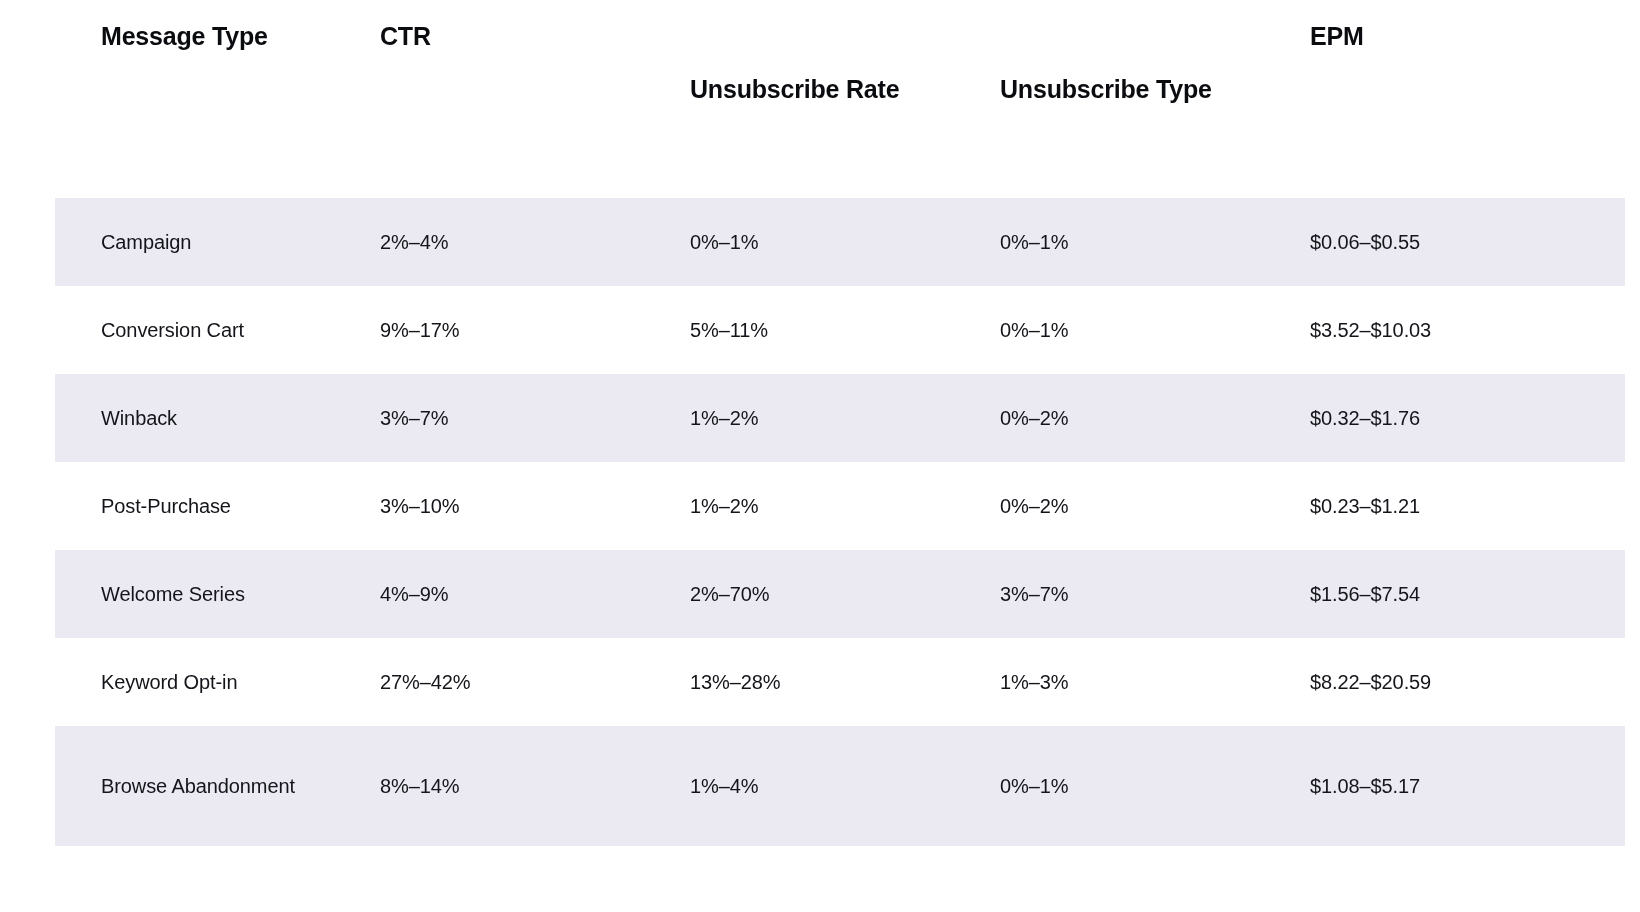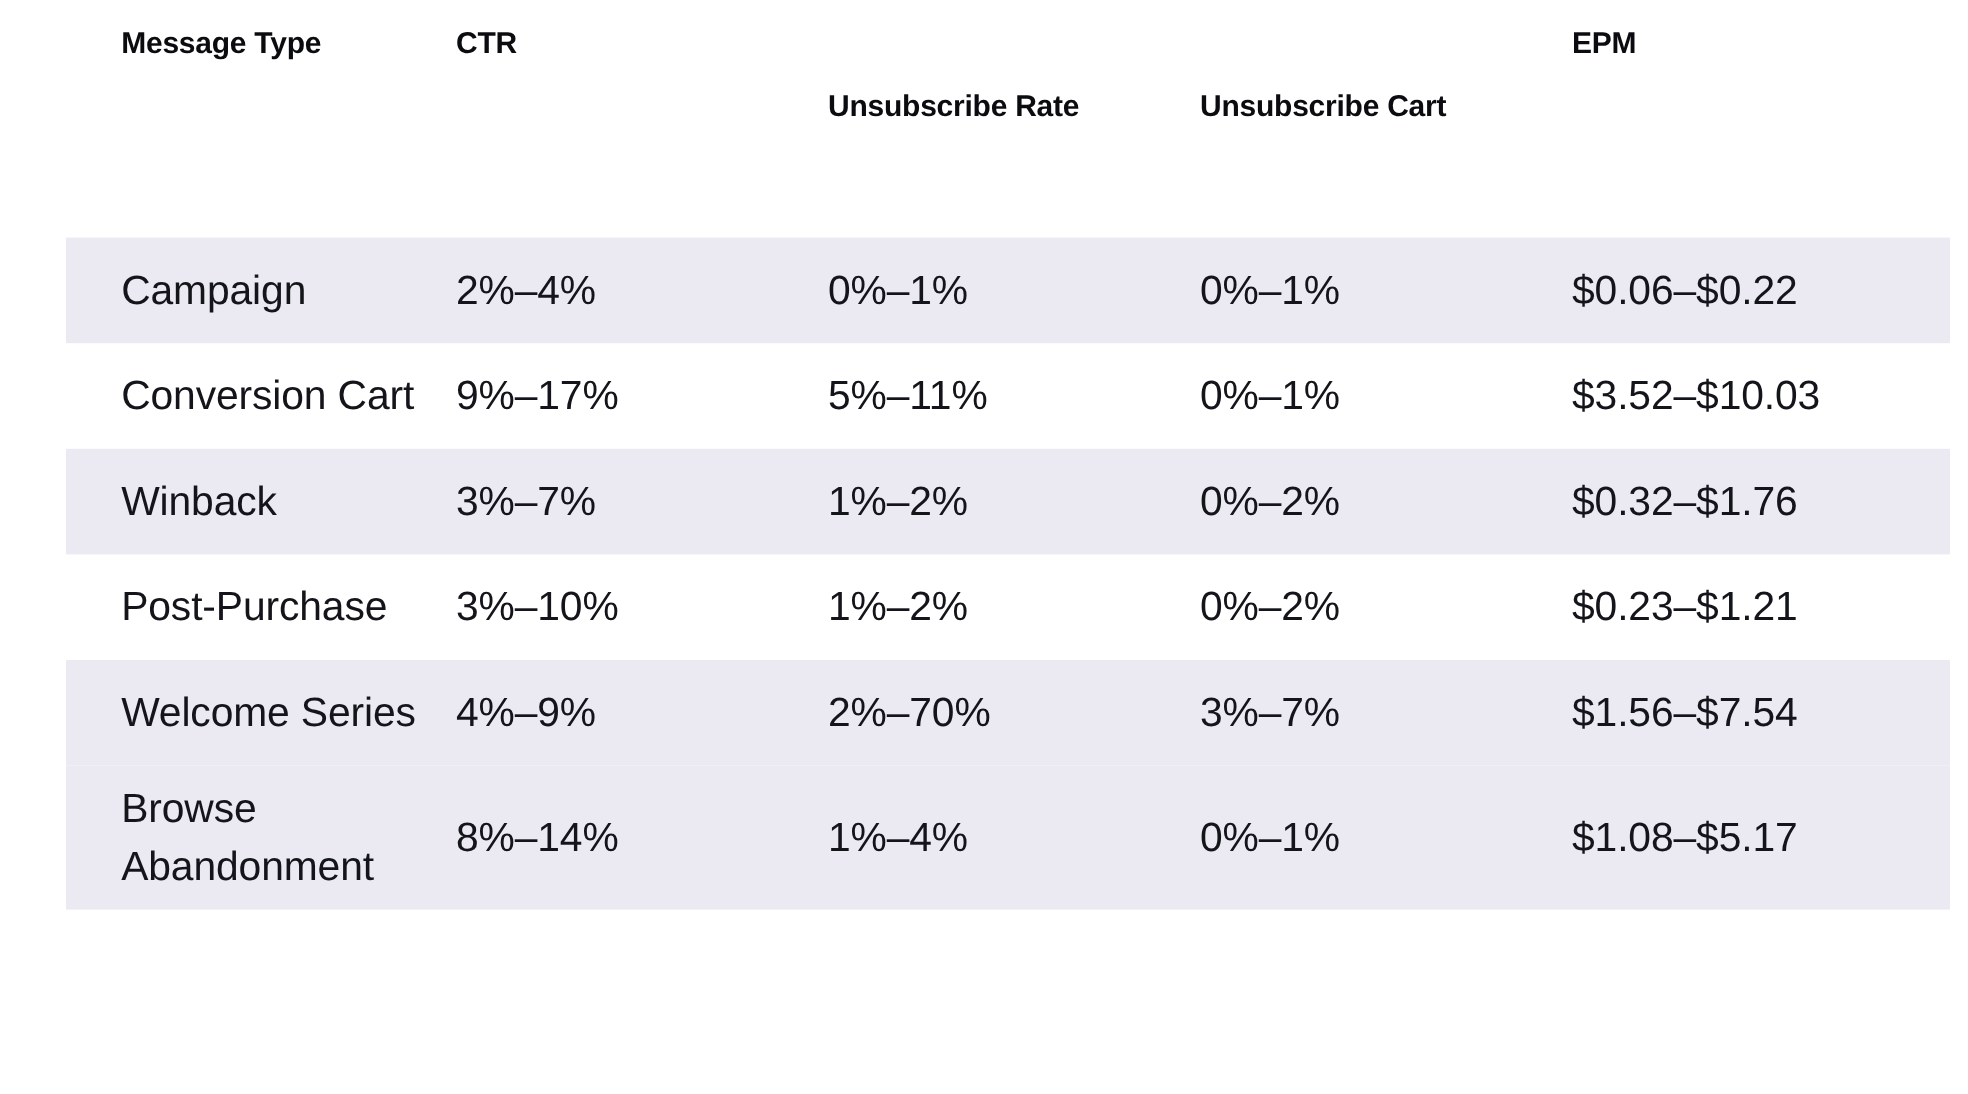--- a/index.html
+++ b/index.html
@@ -69,21 +69,21 @@
     height: 88px;
   }
   tbody tr.shaded {
     background: #ebeaf3;
   }
   tbody tr.tall {
     height: 120px;
   }
 
   tbody td {
-    font-size: 34px;
+    font-size: 20px;
     color: #14151a;
     font-weight: normal;
     vertical-align: middle;
     letter-spacing: -0.1px;
     line-height: 1.42;
     padding: 0;
   }
   tbody td:first-child {
     padding-left: 46px;
   }
@@ -115,34 +115,34 @@
           <th>
             <span class="th-inner">Message Type</span>
           </th>
           <th>
             <span class="th-inner">CTR</span>
           </th>
           <th>
             <span class="th-inner wrap-cell">Unsubscribe Rate</span>
           </th>
           <th>
-            <span class="th-inner wrap-cell">Unsubscribe Cart</span>
+            <span class="th-inner wrap-cell">Unsubscribe Type</span>
           </th>
           <th>
             <span class="th-inner">EPM</span>
           </th>
         </tr>
       </thead>
       <tbody>
         <tr class="shaded">
           <td>Campaign</td>
           <td>2%–4%</td>
           <td>0%–1%</td>
           <td>0%–1%</td>
-          <td>$0.06–$0.22</td>
+          <td>$0.06–$0.55</td>
         </tr>
         <tr>
           <td>Conversion Cart</td>
           <td>9%–17%</td>
           <td>5%–11%</td>
           <td>0%–1%</td>
           <td>$3.52–$10.03</td>
         </tr>
         <tr class="shaded">
           <td>Winback</td>
@@ -158,20 +158,27 @@
           <td>0%–2%</td>
           <td>$0.23–$1.21</td>
         </tr>
         <tr class="shaded">
           <td>Welcome Series</td>
           <td>4%–9%</td>
           <td>2%–70%</td>
           <td>3%–7%</td>
           <td>$1.56–$7.54</td>
         </tr>
+        <tr>
+          <td>Keyword Opt-in</td>
+          <td>27%–42%</td>
+          <td>13%–28%</td>
+          <td>1%–3%</td>
+          <td>$8.22–$20.59</td>
+        </tr>
         <tr class="shaded tall">
           <td>
             <span class="wrap-cell">Browse Abandonment</span>
           </td>
           <td>8%–14%</td>
           <td>1%–4%</td>
           <td>0%–1%</td>
           <td>$1.08–$5.17</td>
         </tr>
         <tr class="spacer-row">

